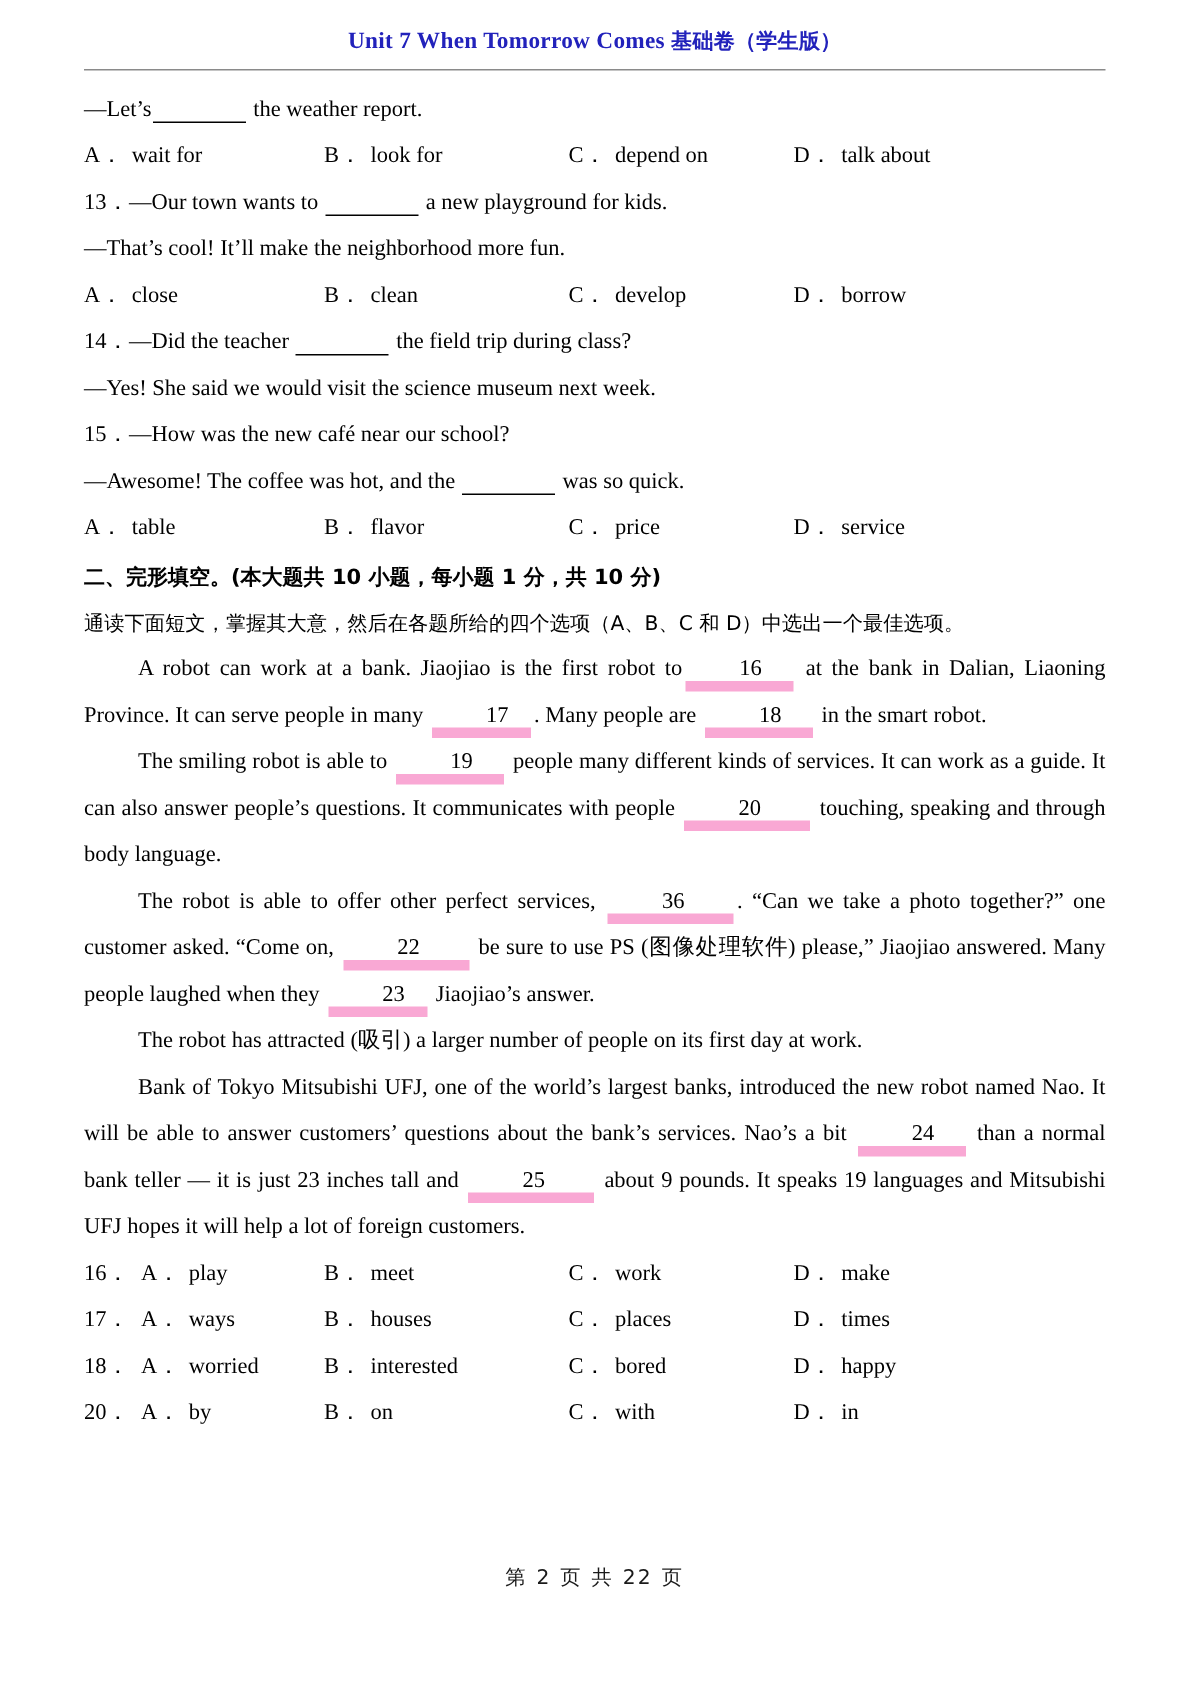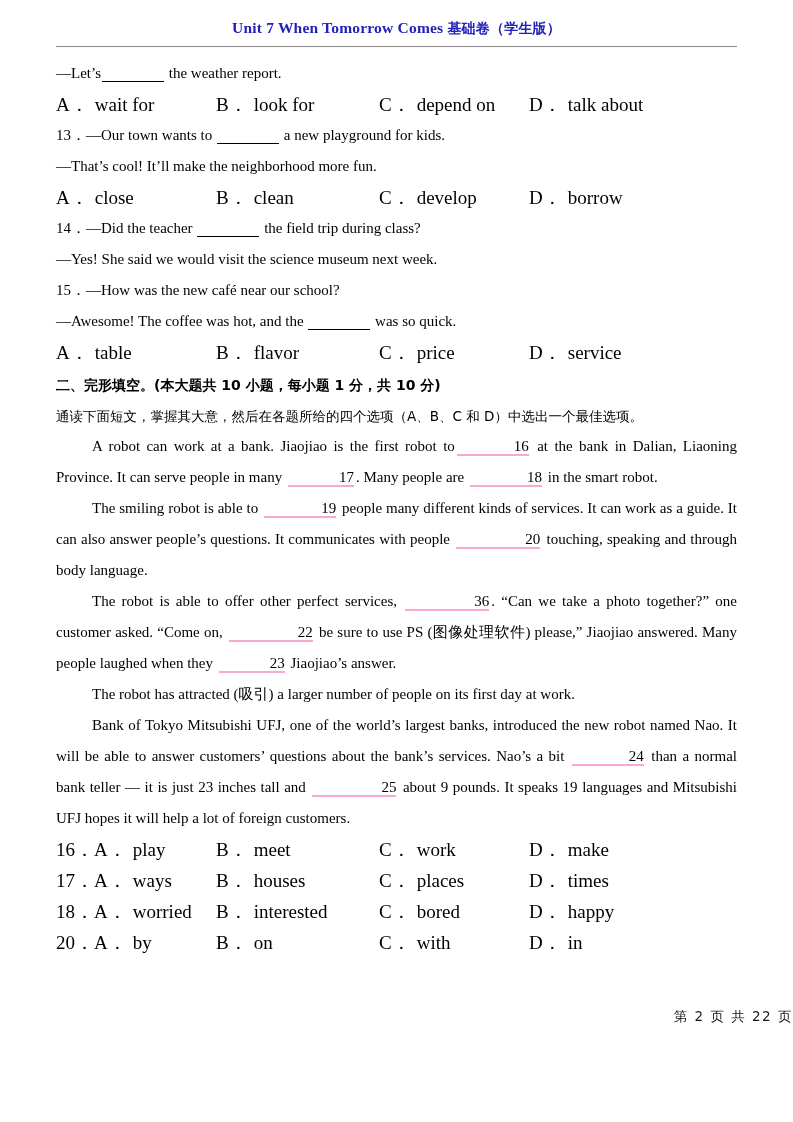--- a/index.html
+++ b/index.html
@@ -61,21 +61,21 @@
   }
   .qnum {
     display: inline-block;
     min-width: 26px;
   }
 
   
   .opts {
     position: relative;
     height: 31px;
-    font-size: 19px;
+    font-size: 15px;
     line-height: 31px;
   }
   .opts .opt {
     position: absolute;
     white-space: nowrap;
   }
   .opts .opt.a { left: 0px; }
   .opts .opt.b { left: 160px; }
   .opts .opt.c { left: 323px; }
   .opts .opt.d { left: 473px; }
@@ -111,44 +111,44 @@
     margin: 0;
     text-align: justify;
     text-justify: inter-word;
     text-indent: 36px;
   }
   .para.last-line-natural { text-align-last: left; }
 
   .blank {
     display: inline-block;
     min-width: 72px;
-    text-align: right;
-    border-bottom: 2px solid #f9a8d4;
+    text-align: left;
+    border-bottom: 7px solid #f9a8d4;
     line-height: 1.05;
     margin: 0 2px;
     vertical-align: baseline;
   }
   .blank.tight { min-width: 66px; }
   .blank.wide  { min-width: 84px; }
   .fillblank {
     display: inline-block;
     min-width: 62px;
     border-bottom: 1px solid #000;
     line-height: 1.05;
     margin: 0 1px;
     vertical-align: baseline;
   }
 
   
   .footer {
     position: absolute;
     left: 0;
     right: 0;
-    top: 1008px;
-    text-align: right;
+    top: 1043px;
+    text-align: center;
     font-family: "DejaVu Sans", "Liberation Sans", sans-serif;
     font-size: 13.5px;
     color: #1a1a1a;
     letter-spacing: 1.5px;
   }
 </style>
 </head>
 <body>
 
 <div class="page">

